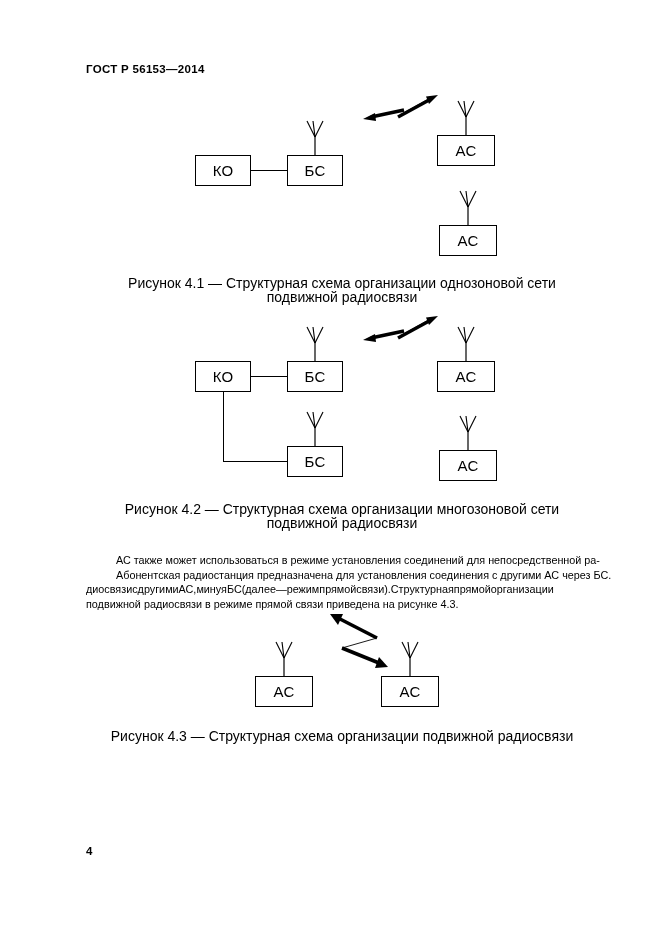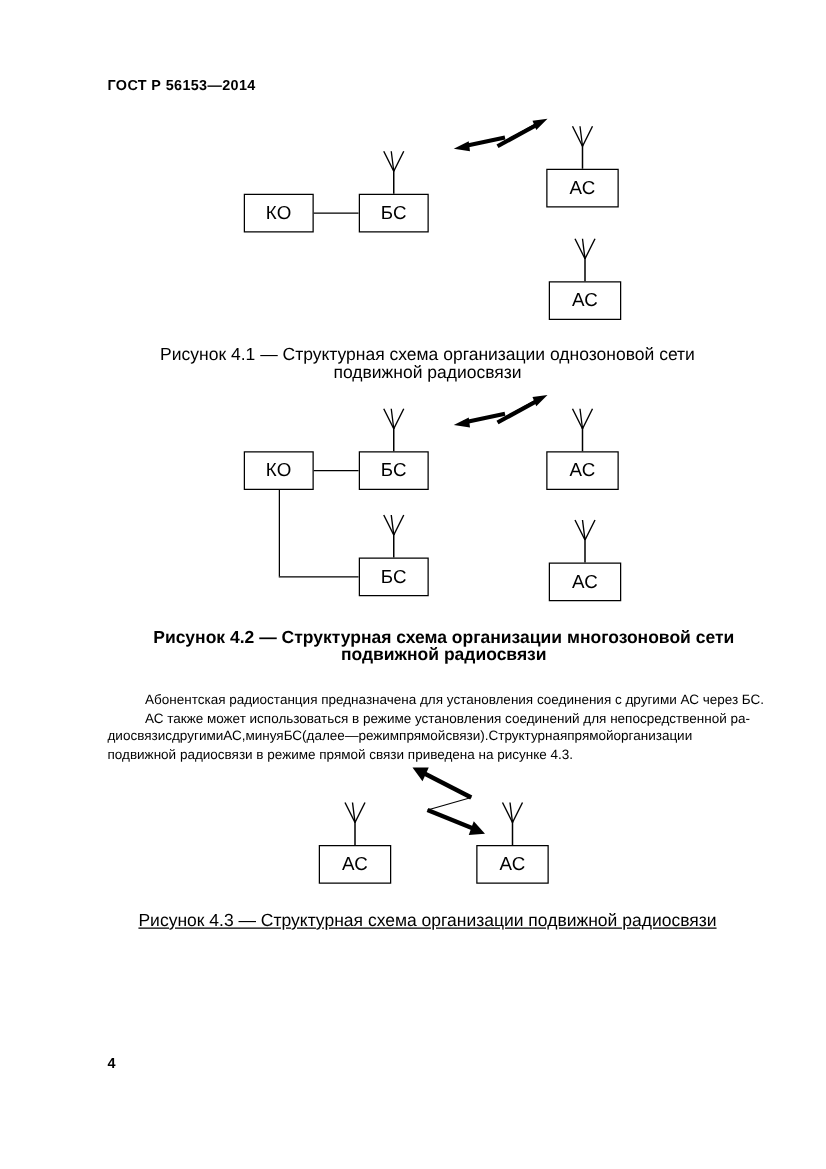--- a/index.html
+++ b/index.html
@@ -262,28 +262,28 @@
         <svg width="26" height="34" viewBox="0 0 26 34">
           <line x1="13" y1="34" x2="13" y2="14" stroke="#000" stroke-width="1.2"></line>
           <line x1="13" y1="16" x2="5" y2="0" stroke="#000" stroke-width="1.1"></line>
           <line x1="13" y1="16" x2="11" y2="0" stroke="#000" stroke-width="1.1"></line>
           <line x1="13" y1="16" x2="21" y2="0" stroke="#000" stroke-width="1.1"></line>
         </svg>
       </div>
     </div>
   </div>
 
-  <div class="caption" style="left:87px; top:502px; width:512px;font-weight:bold;">
+  <div class="caption" style="left:74px; top:502px; width:512px;">
     <span class="cap-line">Рисунок 4.2 — Структурная схема организации многозоновой сети</span>
     <span class="cap-line">подвижной радиосвязи</span>
   </div>
 
   <div class="body-text">
+    <span class="para-line" style="margin-left:30px;">АС также может использоваться в режиме установления соединений для непосредственной ра-</span>
     <span class="para-line" style="margin-left:30px;">Абонентская радиостанция предназначена для установления соединения с другими АС через БС.</span>
-    <span class="para-line" style="margin-left:30px;">АС также может использоваться в режиме установления соединений для непосредственной ра-</span>
     <span class="justified">
       <span>диосвязи</span>
       <span>с</span>
       <span>другими</span>
       <span>АС,</span>
       <span>минуя</span>
       <span>БС</span>
       <span>(далее</span>
       <span>—</span>
       <span>режим</span>
@@ -331,19 +331,19 @@
         <svg width="26" height="34" viewBox="0 0 26 34">
           <line x1="13" y1="34" x2="13" y2="14" stroke="#000" stroke-width="1.2"></line>
           <line x1="13" y1="16" x2="5" y2="0" stroke="#000" stroke-width="1.1"></line>
           <line x1="13" y1="16" x2="11" y2="0" stroke="#000" stroke-width="1.1"></line>
           <line x1="13" y1="16" x2="21" y2="0" stroke="#000" stroke-width="1.1"></line>
         </svg>
       </div>
     </div>
   </div>
 
-  <div class="caption" style="left:74px; top:729px; width:512px;text-decoration:underline;">
+  <div class="caption" style="left:74px; top:729px; width:512px;">
     <span class="cap-line">Рисунок 4.3 — Структурная схема организации подвижной радиосвязи</span>
   </div>
 
   <div class="page-number">4</div>
 
 </div>
 
 </body></html>

